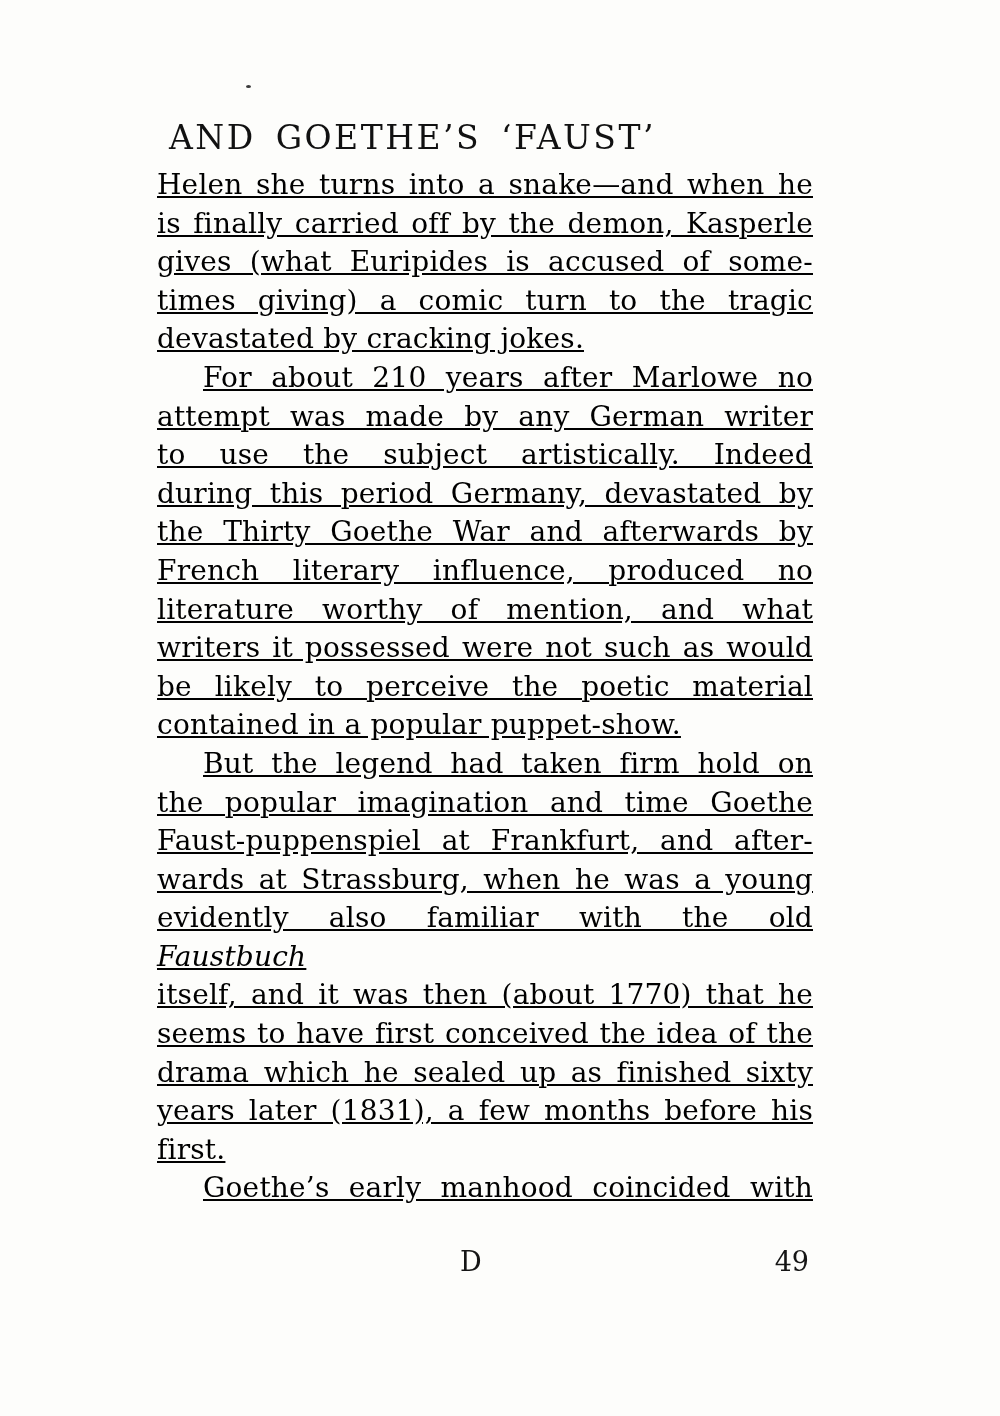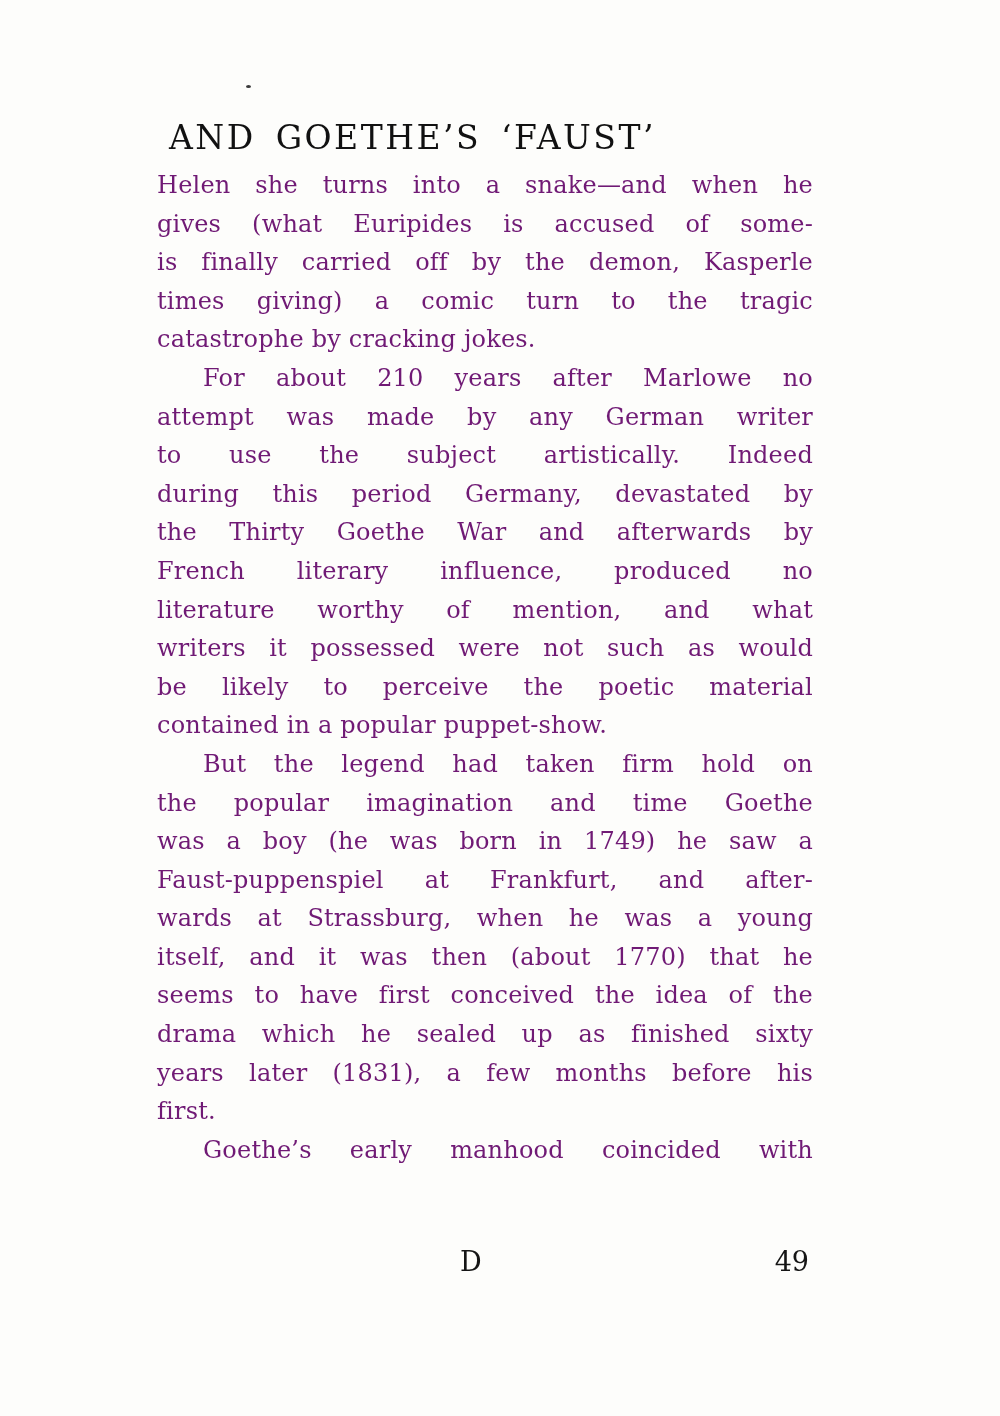--- a/index.html
+++ b/index.html
@@ -35,26 +35,27 @@
   .running-header {
     font-size: 33px;
     line-height: 56px;
     letter-spacing: 2.5px;
     word-spacing: 7px;
     padding-left: 12px;
     white-space: nowrap;
     color: #111111;
   }
   .bodytext .line {
-    font-size: 24px;
+    font-size: 28px;
     line-height: 38.6px;
     letter-spacing: 0.2px;
     text-align: justify;
     text-align-last: justify;
-    color: #701a75;
+    color: #000000;
+    text-decoration: underline;
   }
   .bodytext .line.indent {
     padding-left: 46px;
   }
   .bodytext .line.endline {
     text-align-last: left;
   }
   .bodytext .line i {
     font-style: italic;
   }
@@ -87,45 +88,45 @@
   <div class="ink-speck"></div>
 
   <div class="column">
 
     <div class="running-header">AND GOETHE’S ‘FAUST’</div>
 
     <div class="bodytext">
 
       <div class="paragraph">
         <div class="line">Helen she turns into a snake—and when he</div>
+        <div class="line">is finally carried off by the demon, Kasperle</div>
         <div class="line">gives (what Euripides is accused of some-</div>
-        <div class="line">is finally carried off by the demon, Kasperle</div>
         <div class="line">times giving) a comic turn to the tragic</div>
-        <div class="line endline">catastrophe by cracking jokes.</div>
+        <div class="line endline">devastated by cracking jokes.</div>
       </div>
 
       <div class="paragraph">
         <div class="line indent">For about 210 years after Marlowe no</div>
         <div class="line">attempt was made by any German writer</div>
         <div class="line">to use the subject artistically.  Indeed</div>
         <div class="line">during this period Germany, devastated by</div>
         <div class="line">the Thirty Goethe War and afterwards by</div>
         <div class="line">French literary influence, produced no</div>
         <div class="line">literature worthy of mention, and what</div>
         <div class="line">writers it possessed were not such as would</div>
         <div class="line">be likely to perceive the poetic material</div>
         <div class="line endline">contained in a popular puppet-show.</div>
       </div>
 
       <div class="paragraph">
         <div class="line indent">But the legend had taken firm hold on</div>
         <div class="line">the popular imagination and time Goethe</div>
-        <div class="line">was a boy (he was born in 1749) he saw a</div>
         <div class="line">Faust-puppenspiel at Frankfurt, and after-</div>
         <div class="line">wards at Strassburg, when he was a young</div>
+        <div class="line"><span>evidently also familiar with the old </span><i>Faustbuch</i></div>
         <div class="line">itself, and it was then (about 1770) that he</div>
         <div class="line">seems to have first conceived the idea of the</div>
         <div class="line">drama which he sealed up as finished sixty</div>
         <div class="line">years later (1831), a few months before his</div>
         <div class="line endline">first.</div>
       </div>
 
       <div class="paragraph">
         <div class="line indent">Goethe’s early manhood coincided with</div>
       </div>

